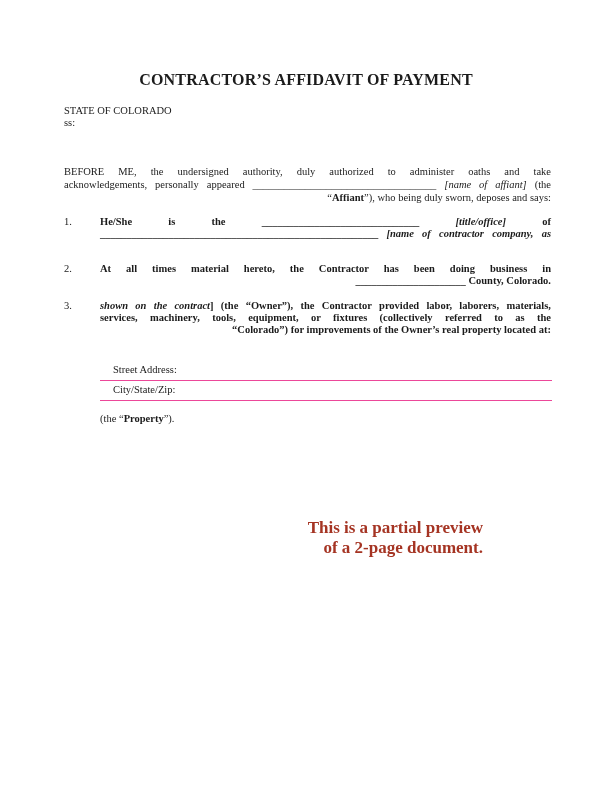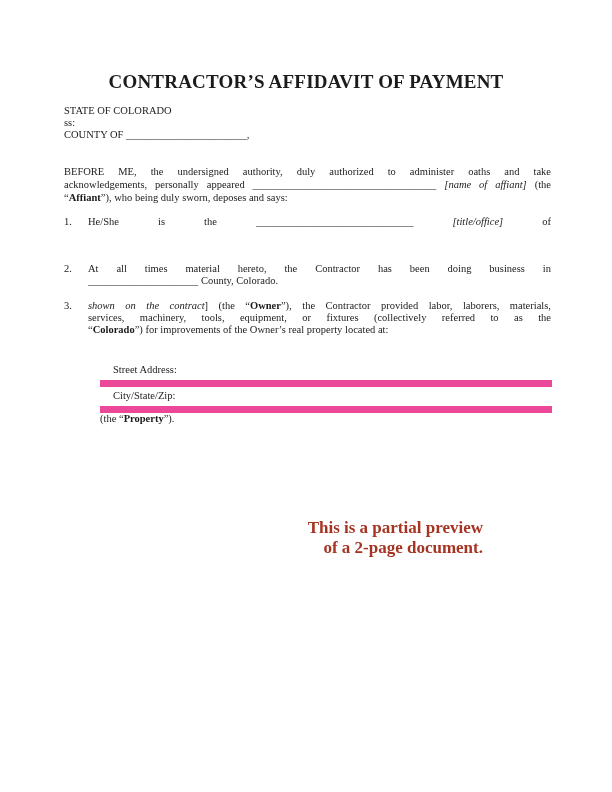--- a/index.html
+++ b/index.html
@@ -17,21 +17,21 @@
     color: #1b1b1b;
     overflow: hidden;
   }
   .doc-title {
     position: absolute;
     top: 71px;
     left: 0;
     width: 612px;
     text-align: center;
     font-weight: bold;
-    font-size: 19px;
+    font-size: 16px;
     letter-spacing: 0.2px;
   }
   .venue {
     position: absolute;
     left: 64px;
     top: 105px;
     line-height: 12px;
   }
   .intro {
     position: absolute;
@@ -48,39 +48,40 @@
   }
   .item-1 { top: 216px; }
   .item-2 { top: 263px; }
   .item-3 { top: 300px; }
   .item .num {
     position: absolute;
     left: 0;
     top: 0;
   }
   .item .item-body {
-    margin-left: 24px;
+    margin-left: 36px;
+    font-weight: bold;
   }
   .jline {
     text-align: justify;
     text-align-last: justify;
   }
   .lline {
-    text-align: left;
+    text-align: right;
   }
   .addr-table {
     position: absolute;
     left: 100px;
     top: 361px;
     width: 452px;
   }
   .addr-row {
     height: 14px;
     padding: 3px 0 2px 13px;
-    border-bottom: 7px solid #ec4899;
+    border-bottom: 1px solid #ec4899;
   }
   .property-line {
     position: absolute;
     left: 100px;
     top: 413px;
     text-align: right;
   }
   .preview-notice {
     position: absolute;
     top: 518px;
@@ -95,33 +96,33 @@
 </head>
 <body>
 
 <div class="page">
 
   <div class="doc-title">CONTRACTOR’S AFFIDAVIT OF PAYMENT</div>
 
   <div class="venue">
     <div>STATE OF COLORADO</div>
     <div>ss:</div>
-    <div>COUNTY OF _______________________,</div>
   </div>
 
   <div class="intro">
     <div class="jline">BEFORE ME, the undersigned authority, duly authorized to administer oaths and take</div>
     <div class="jline">acknowledgements, personally appeared ___________________________________ <i>[name of affiant]</i> (the</div>
     <div class="lline">“<b>Affiant</b>”), who being duly sworn, deposes and says:</div>
   </div>
 
   <div class="item item-1">
     <span class="num">1.</span>
     <div class="item-body">
       <div class="jline">He/She is the ______________________________ <i>[title/office]</i> of</div>
+      <div class="jline">_____________________________________________________ <i>[name of contractor company, as</i></div>
     </div>
   </div>
 
   <div class="item item-2">
     <span class="num">2.</span>
     <div class="item-body">
       <div class="jline">At all times material hereto, the Contractor has been doing business in</div>
       <div class="lline">_____________________ County, Colorado.</div>
     </div>
   </div>

